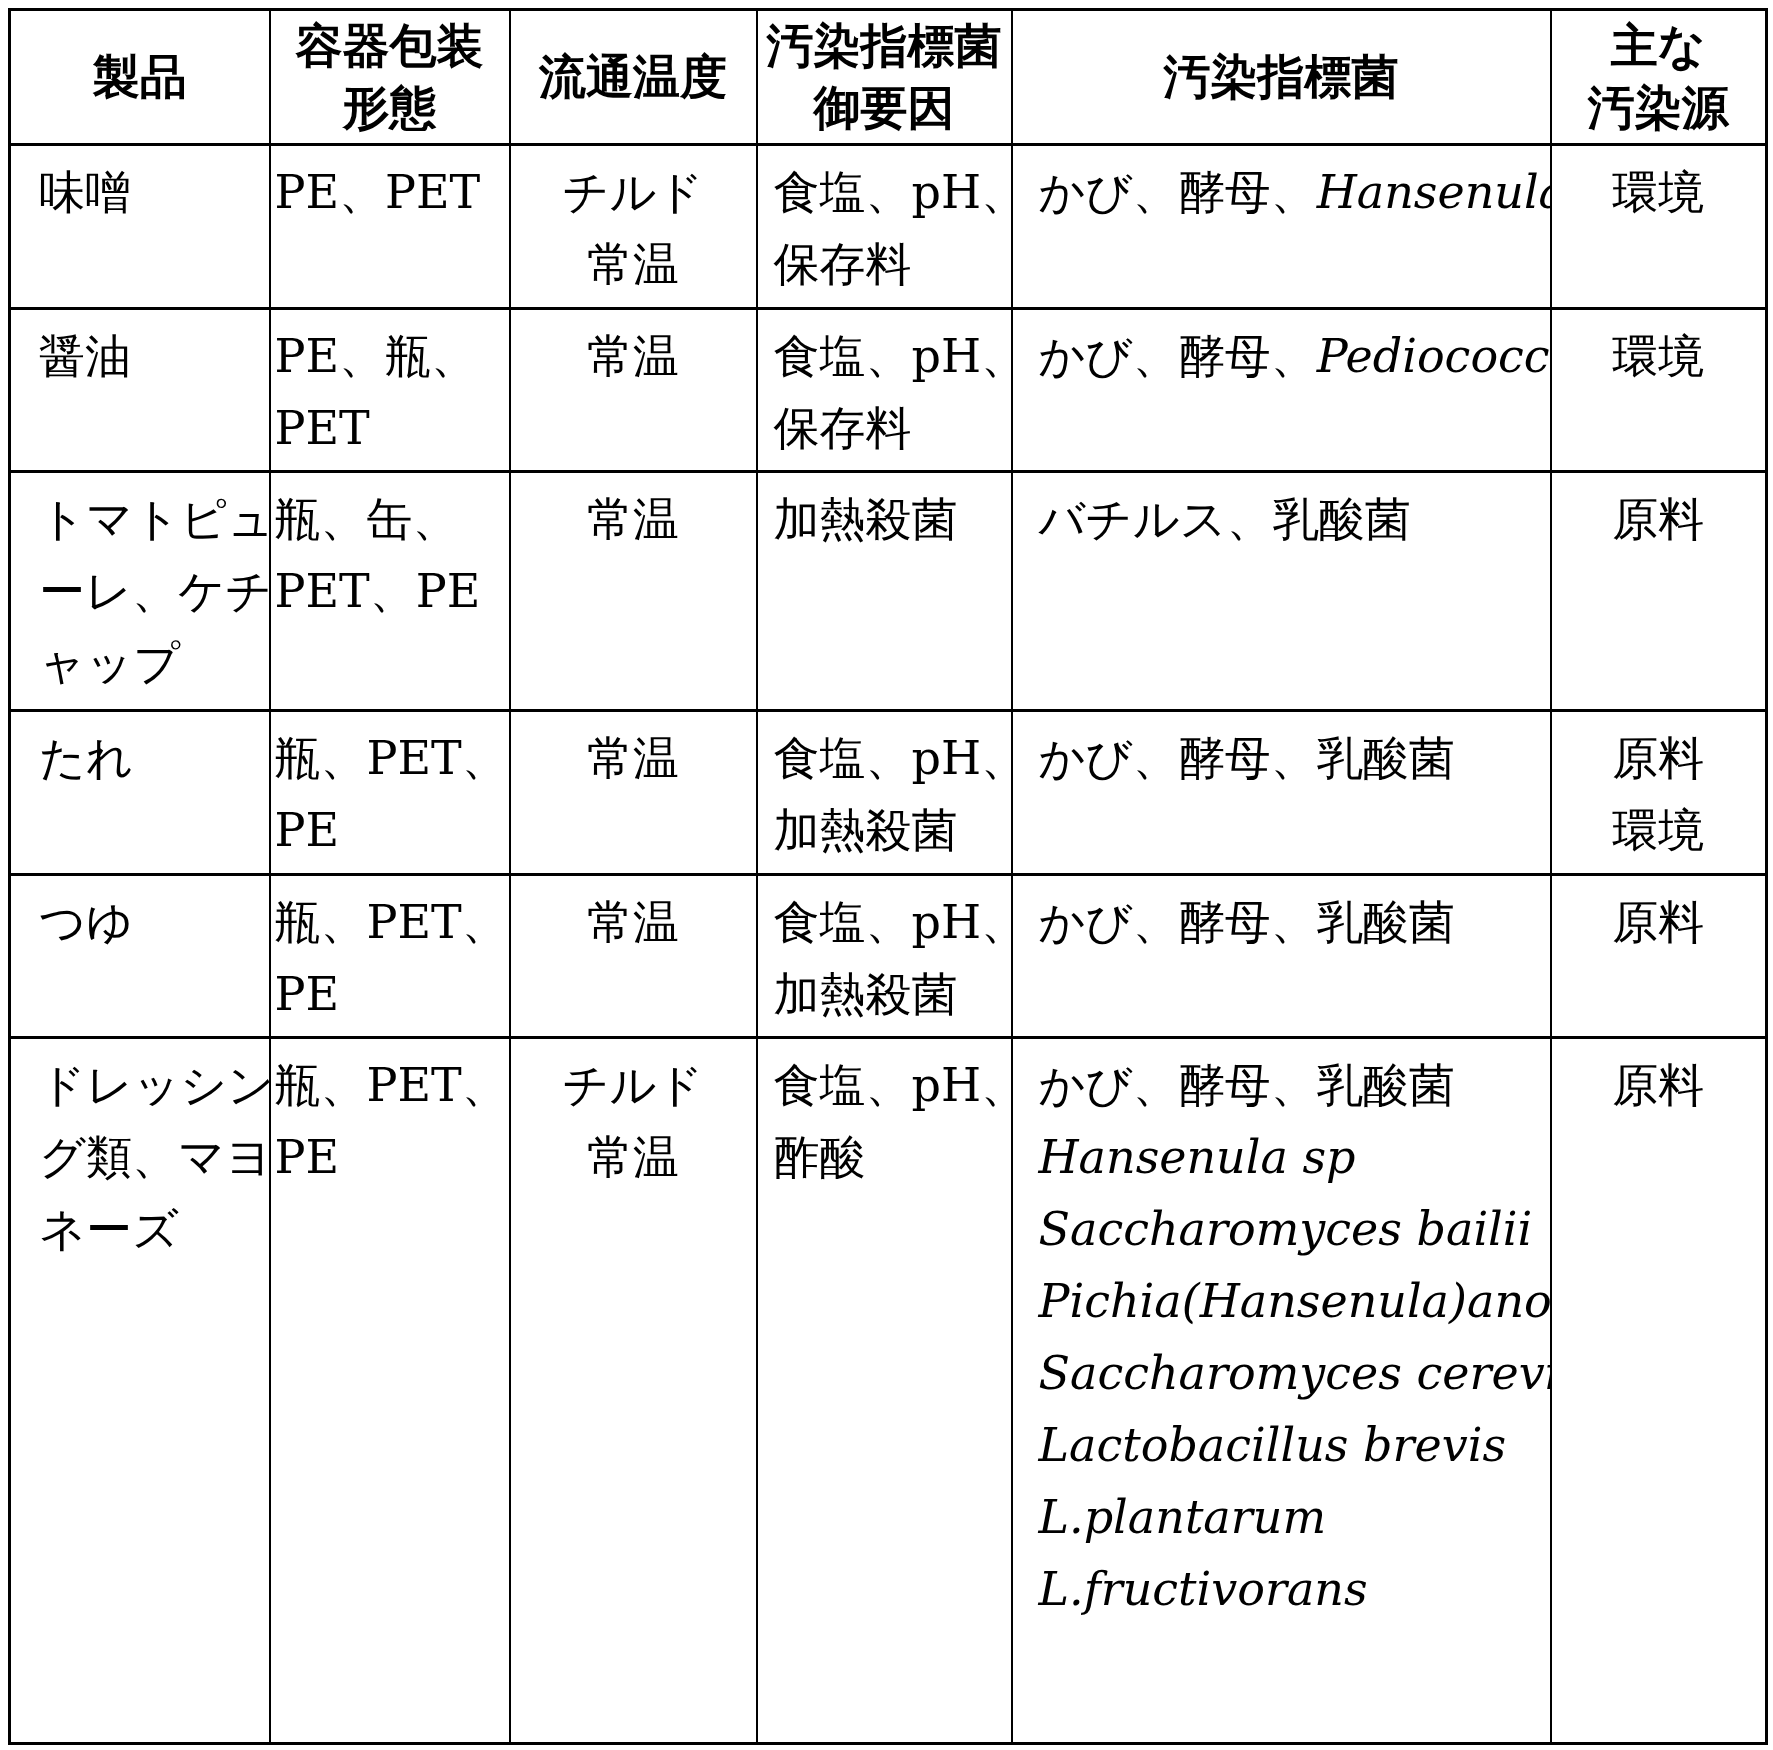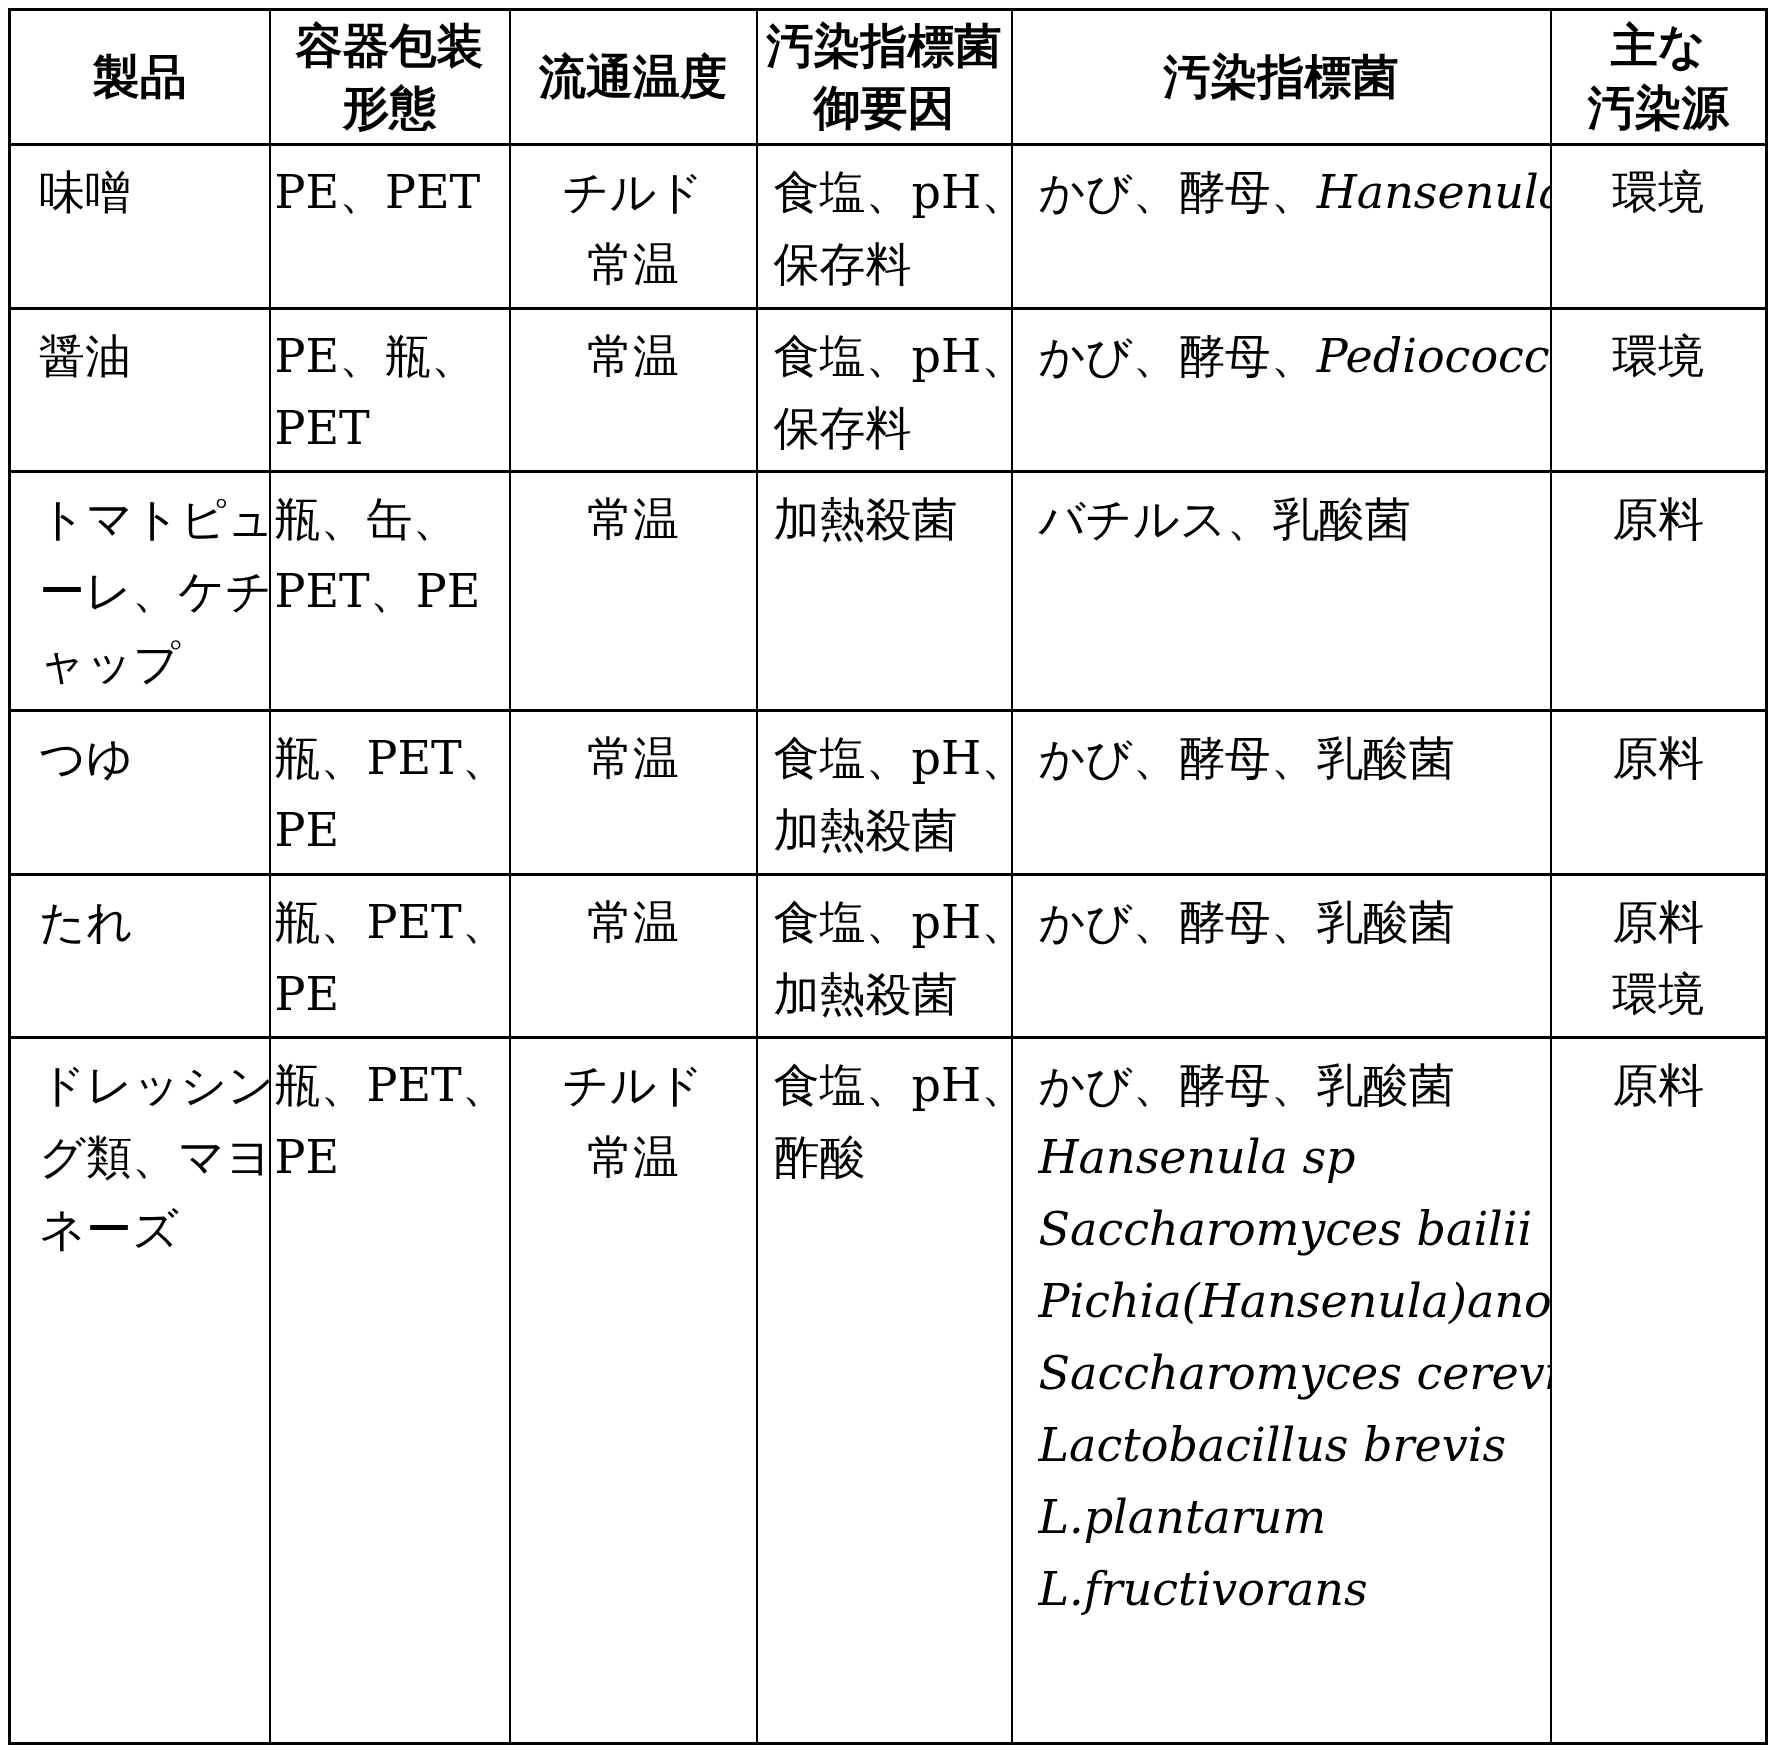--- a/index.html
+++ b/index.html
@@ -124,39 +124,39 @@
 ーレ、ケチ
 ャップ</td>
         <td class="a-left-2">瓶、缶、
 PET、PE</td>
         <td class="a-center">常温</td>
         <td class="a-left-4">加熱殺菌</td>
         <td class="a-left-5">バチルス、乳酸菌</td>
         <td class="a-center">原料</td>
       </tr>
       <tr>
-        <td class="a-left-1">つゆ</td>
-        <td class="a-left-2">瓶、PET、
-PE</td>
-        <td class="a-center">常温</td>
-        <td class="a-left-4">食塩、pH、
-加熱殺菌</td>
-        <td class="a-left-5">かび、酵母、乳酸菌</td>
-        <td class="a-center">原料</td>
-      </tr>
-      <tr>
         <td class="a-left-1">たれ</td>
         <td class="a-left-2">瓶、PET、
 PE</td>
         <td class="a-center">常温</td>
         <td class="a-left-4">食塩、pH、
 加熱殺菌</td>
         <td class="a-left-5">かび、酵母、乳酸菌</td>
         <td class="a-center">原料
 環境</td>
+      </tr>
+      <tr>
+        <td class="a-left-1">つゆ</td>
+        <td class="a-left-2">瓶、PET、
+PE</td>
+        <td class="a-center">常温</td>
+        <td class="a-left-4">食塩、pH、
+加熱殺菌</td>
+        <td class="a-left-5">かび、酵母、乳酸菌</td>
+        <td class="a-center">原料</td>
       </tr>
       <tr class="x-tall">
         <td class="a-left-1">ドレッシン
 グ類、マヨ
 ネーズ</td>
         <td class="a-left-2">瓶、PET、
 PE</td>
         <td class="a-center">チルド
 常温</td>
         <td class="a-left-4">食塩、pH、

